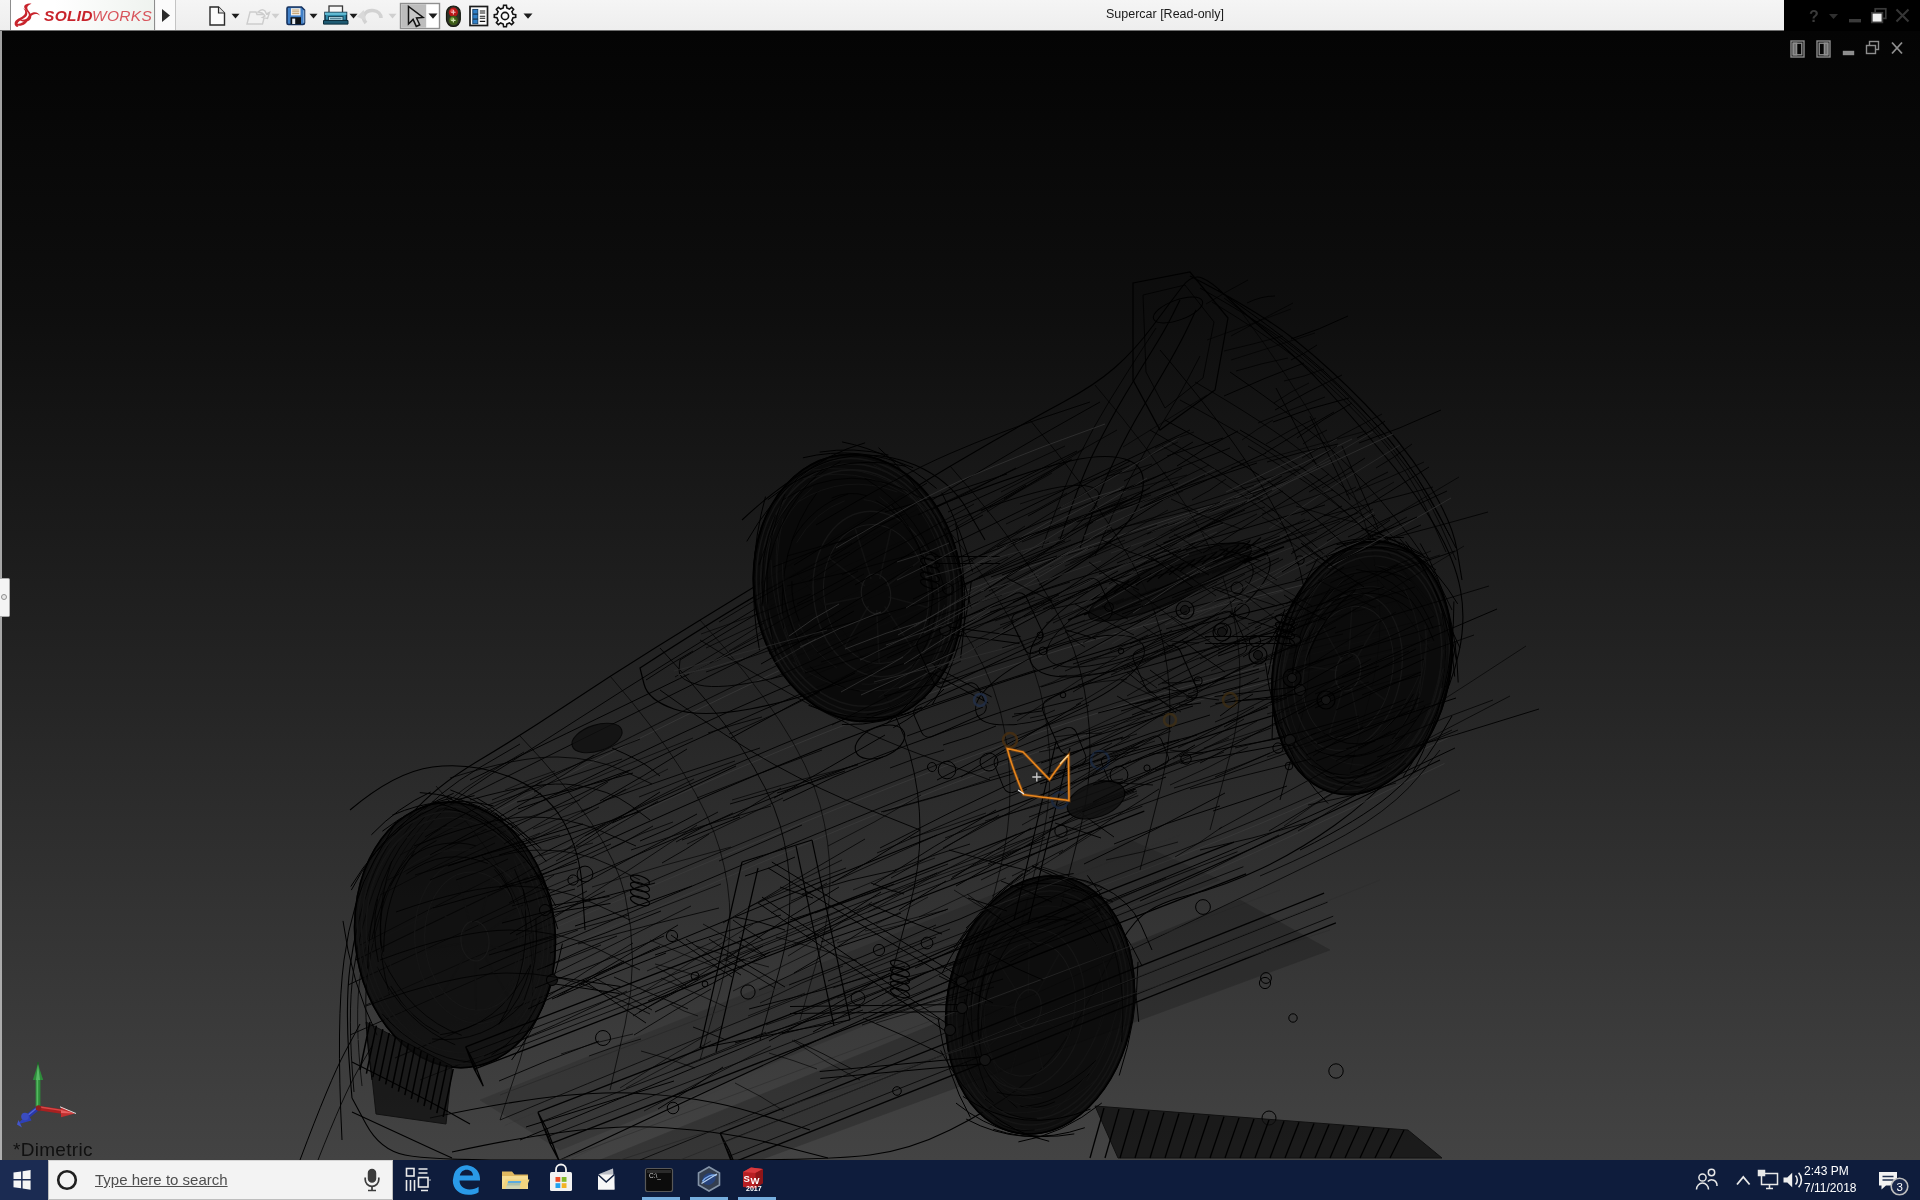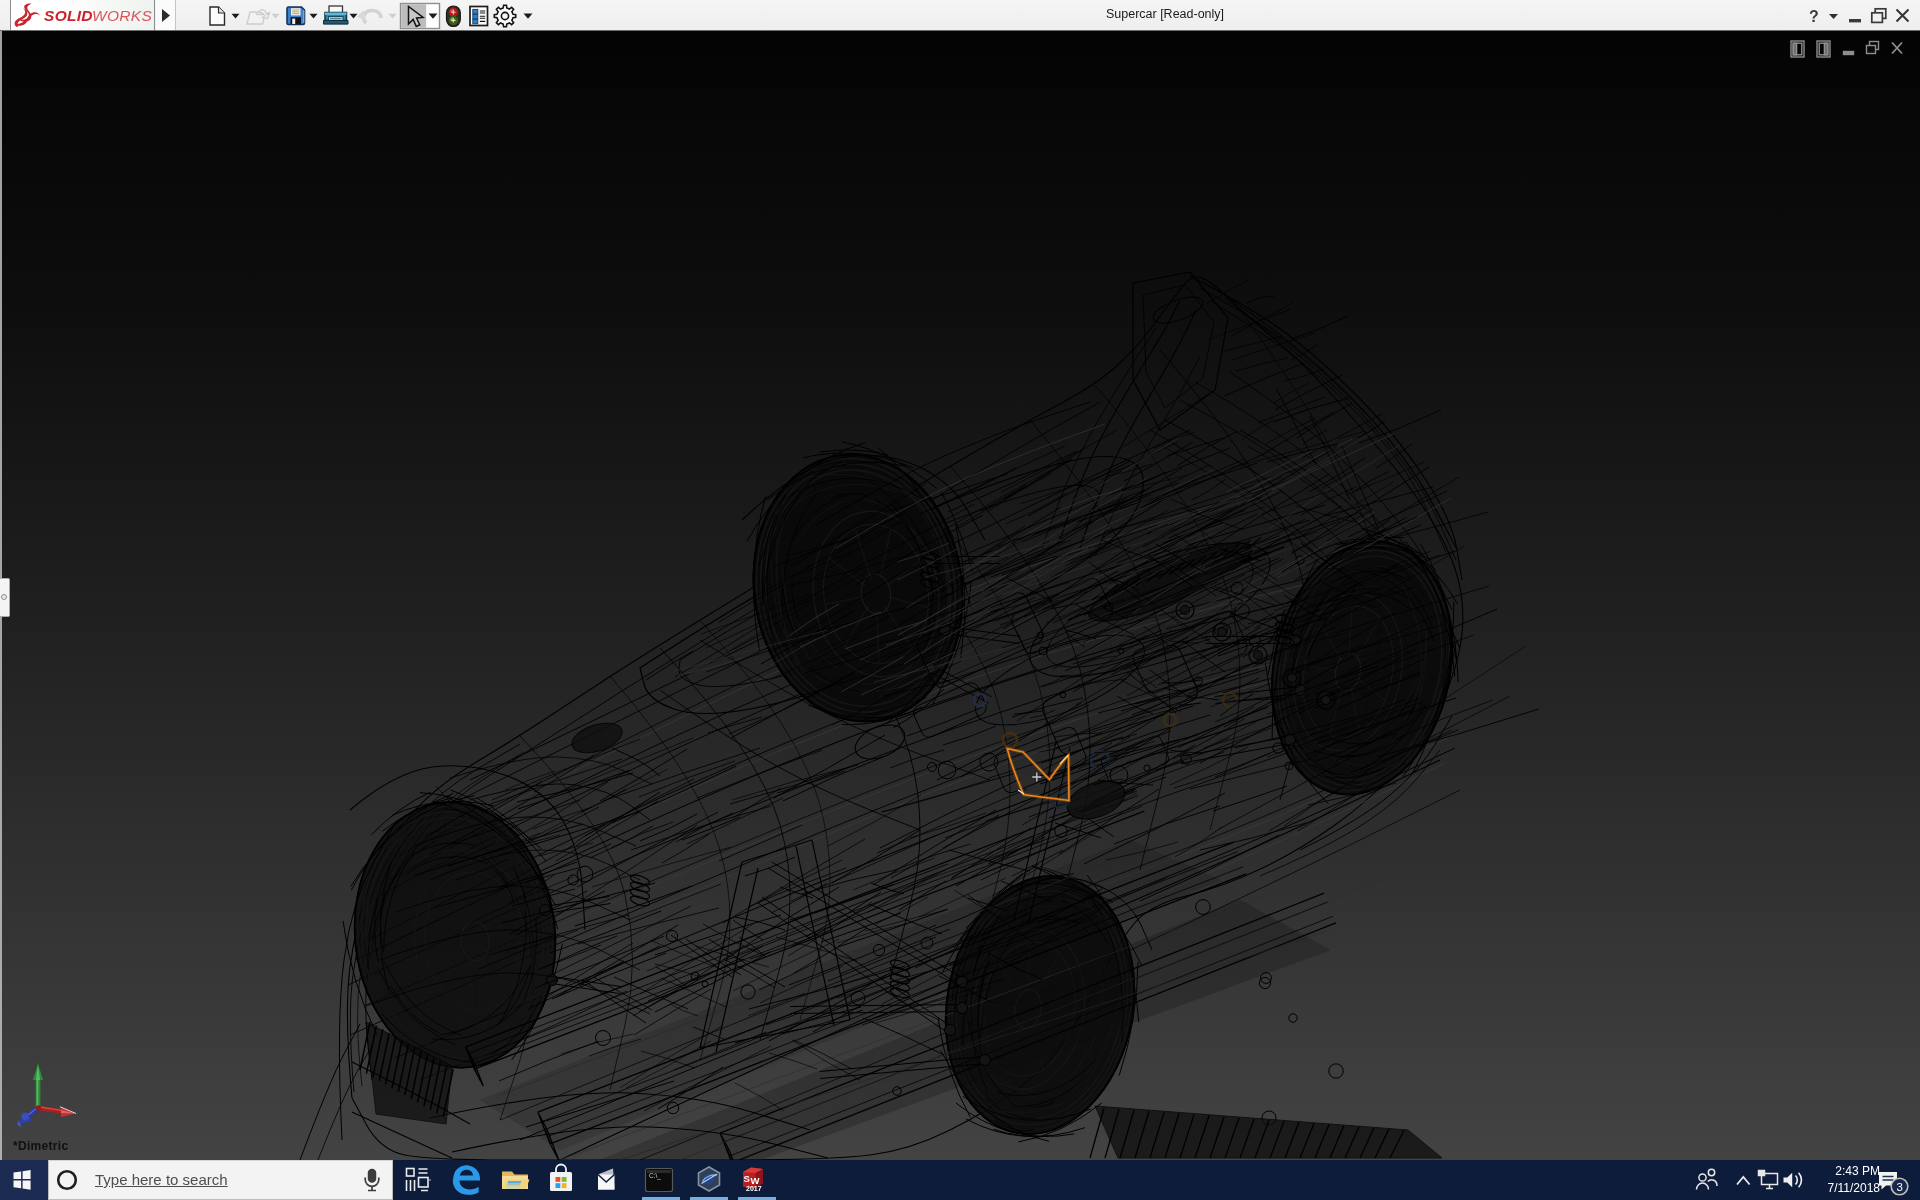--- a/index.html
+++ b/index.html
@@ -1,30 +1,30 @@
 <!DOCTYPE html>
 <html><head>
 <meta charset="utf-8">
 <style>
 html,body{margin:0;padding:0;width:1920px;height:1200px;overflow:hidden;background:#000;}
 *{box-sizing:border-box;font-family:"Liberation Sans",sans-serif;}
-#titlebar{position:absolute;left:0;top:0;width:1920px;height:31px;background:linear-gradient(#f5f5f5,#eeeeee);border-bottom:1px solid #6e6e6e;}
+#titlebar{position:absolute;left:0;top:0;width:1784px;height:31px;background:linear-gradient(#f5f5f5,#eeeeee);border-bottom:1px solid #6e6e6e;}
 #logobox{position:absolute;left:10px;top:0;width:145px;height:30px;background:linear-gradient(100deg,#ffffff 30%,#eef2ee 100%);border-left:1px solid #8d8d8d;border-right:1px solid #8d8d8d;}
 #flyout{position:absolute;left:156px;top:0;width:20px;height:30px;background:#fbfbfb;border-right:1px solid #c4c4c4;}
 #title{position:absolute;left:0;top:0;width:2330px;text-align:center;font-size:12.5px;color:#1a1a1a;line-height:29px;}
 #viewport{position:absolute;left:0;top:31px;width:1920px;height:1129px;background:linear-gradient(to bottom,#040404 0%,#080808 10%,#0e0e0e 25%,#181818 40%,#222222 55%,#2d2d2d 70%,#383838 85%,#414141 97%,#434343 100%);}
 #leftstrip{position:absolute;left:0;top:31px;width:2px;height:1129px;background:#c9c9c9;opacity:0.8;}
 #lefttab{position:absolute;left:0;top:578px;width:10px;height:39px;background:#f4f4f4;border:1px solid #aaaaaa;border-left:none;border-radius:0 2px 2px 0;}
 #lefttab .c{position:absolute;left:1px;top:15px;width:6px;height:6px;border:1px solid #8f8f8f;border-radius:50%;background:#e8e8e8;}
-#dimetric{position:absolute;left:13px;top:1139px;font-size:12px;font-weight:bold;color:#101010;letter-spacing:0.3px;}
+#dimetric{position:absolute;left:13px;top:1139px;font-size:19px;font-weight:normal;color:#101010;letter-spacing:0.3px;}
 #taskbar{position:absolute;left:0;top:1160px;width:1920px;height:40px;background:#0e1c3c;}
 #startbtn{position:absolute;left:0;top:1160px;width:48px;height:40px;background:#1b2b52;}
 #searchbox{position:absolute;left:48px;top:1160px;width:345px;height:40px;background:#f3f3f3;border:1px solid #bdbdbd;border-top-color:#d5d5d5;}
 #searchtext{position:absolute;left:95px;top:1171px;font-size:15px;color:#4e4e4e;text-decoration:underline;}
-#traytime{position:absolute;left:1804px;top:1163px;width:64px;text-align:right;font-size:12px;color:#ffffff;line-height:17px;margin-left:12px;}
+#traytime{position:absolute;left:1804px;top:1163px;width:64px;text-align:left;font-size:12px;color:#ffffff;line-height:17px;}
 .abs{position:absolute;}
 </style>
 </head>
 <body>
 <div id="titlebar">
   <div id="logobox"></div>
   <div id="flyout"></div>
   <div id="title">Supercar [Read-only]</div>
 </div>
 <svg class="abs" style="left:0;top:0" width="560" height="31" viewBox="0 0 560 31">

